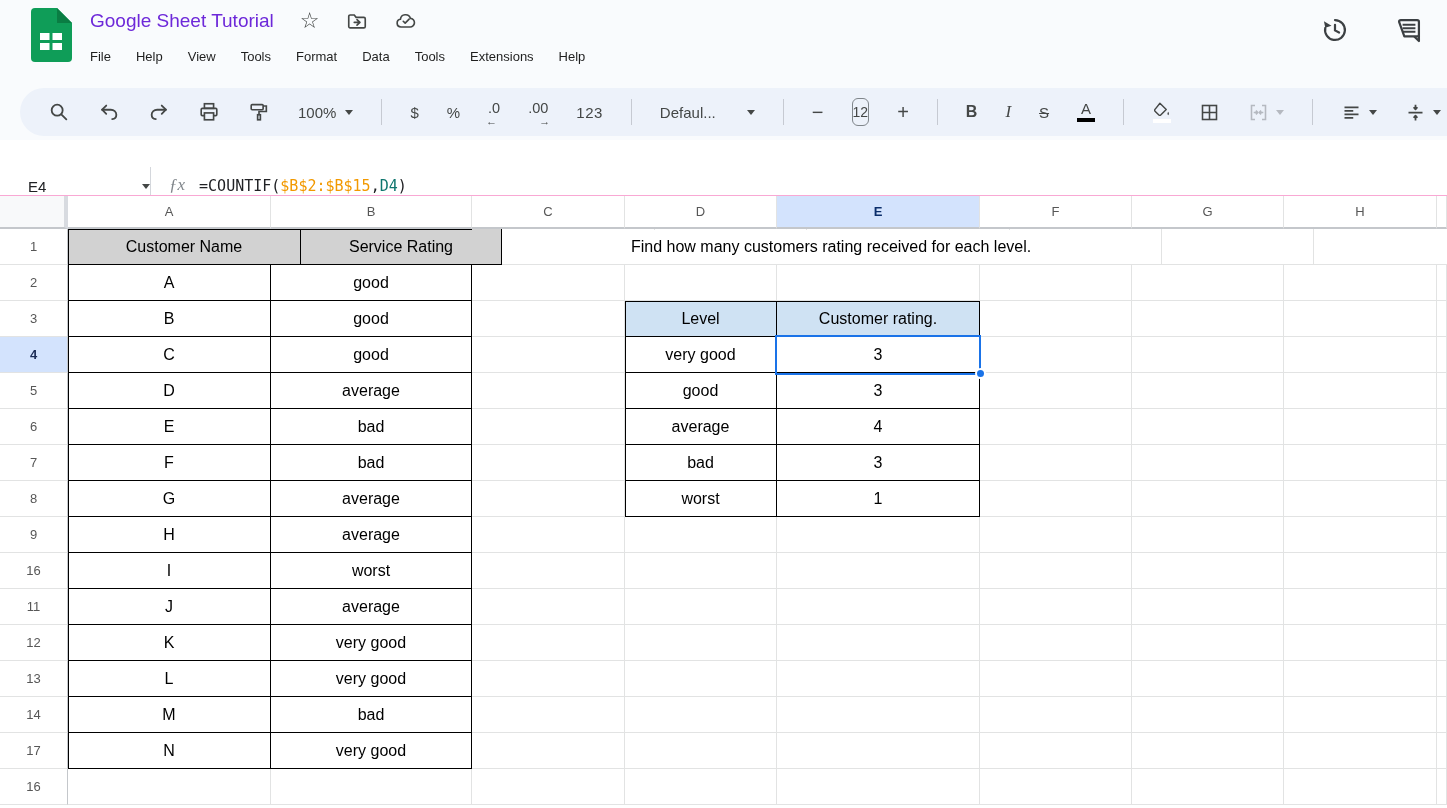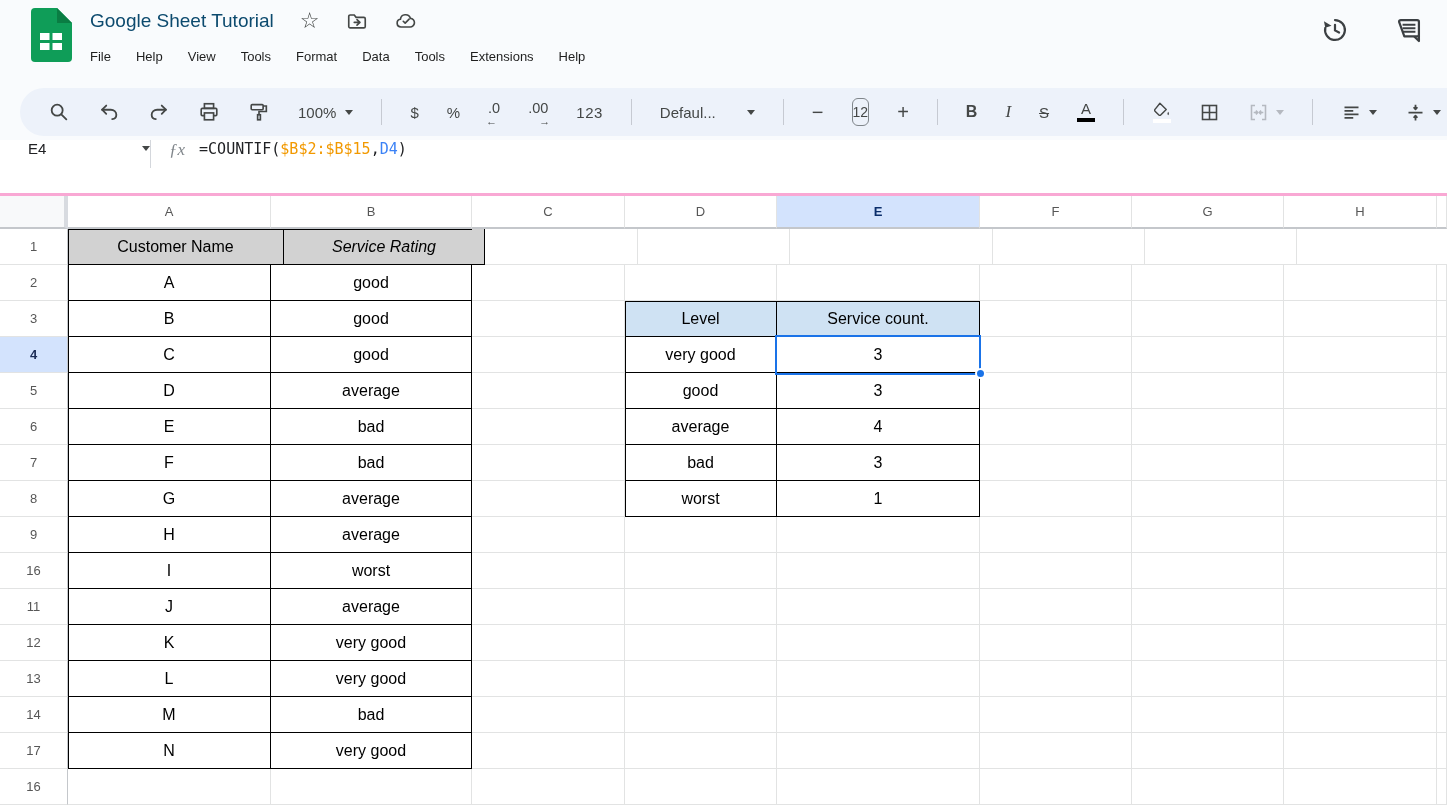--- a/index.html
+++ b/index.html
@@ -5,21 +5,21 @@
   * { margin:0; padding:0; box-sizing:border-box; }
   html,body { width:1447px; height:808px; overflow:hidden; }
   body { font-family:"Liberation Sans", sans-serif; background:#fff; color:#202124; }
   .screen { position:relative; width:1447px; height:808px; background:#fff; }
 
   
   .topzone { position:relative; width:100%; height:140px; background:#f9fbfd; }
   .logo { position:absolute; left:30px; top:8px; width:42px; height:54px; }
   .title-block { position:absolute; left:90px; top:4px; }
   .title-row { display:flex; align-items:center; gap:26px; height:34px; }
-  .doc-title { font-size:19px; color:#0c4a6e; }
+  .doc-title { font-size:19px; color:#6d28d9; }
   .tb-icon { display:inline-flex; align-items:center; color:#444746; }
   .star-glyph { font-size:22px; line-height:1; color:#444746; }
   .menubar { display:flex; gap:25px; margin-top:4px; height:28px; align-items:center; }
   .menu-item { font-size:13px; color:#1f1f1f; cursor:default; }
   .top-right { position:absolute; right:24px; top:16px; display:flex; gap:46px; align-items:center; }
 
   
   .toolbar { position:absolute; left:20px; right:0; top:88px; height:48px; background:#edf2fa;
              border-radius:26px 0 0 26px; display:flex; align-items:center; gap:28px;
              padding:0 14px 0 28px; overflow:hidden; }
@@ -43,29 +43,29 @@
   .s-ic { font-size:15px; text-decoration:line-through; }
   .stack { display:flex; flex-direction:column; align-items:center; gap:2px; }
   .a-txt { font-size:15px; line-height:14px; }
   .bar { width:18px; height:4px; }
   .bar.black { background:#000; }
   .bar.white { background:#fff; }
   .pm { font-size:20px; color:#444746; }
 
   
   .formulabar { position:relative; width:100%; height:56px; background:#fff;
-                border-bottom:3px solid #f9a8d4; display:flex; align-items:flex-start; }
+                border-bottom:1px solid #f9a8d4; display:flex; align-items:flex-end; }
   .namebox { display:flex; align-items:center; width:150px; padding-left:28px; gap:0; }
   .cellref { font-size:15px; color:#202124; flex:1; }
   .fdiv { width:1px; height:28px; background:#d4d7dc; }
   .fx { font-family:"Liberation Serif", serif; font-style:italic; font-size:17px; color:#80868b;
         margin:0 14px 0 18px; }
   .formula { font-family:"DejaVu Sans Mono", monospace; font-size:15px; color:#202124; }
   .f-range { color:#f29900; }
-  .f-crit { color:#3b82f6; }
+  .f-crit { color:#0f766e; }
 
   
   .sheet { position:relative; width:1447px; height:612px; background:#fff; overflow:hidden; }
   .colhdr { display:flex; height:33px; }
   .corner { width:68px; height:33px; background:#f8f9fa; border-right:4px solid #d8dbe0;
             border-bottom:2px solid #c4c7cb; flex:none; }
   .ch { height:33px; border-bottom:2px solid #c4c7cb; border-right:1px solid #e2e3e3;
         display:flex; align-items:center; justify-content:center;
         font-size:13px; color:#575757; flex:none; background:#fff; }
   .ch.sel { background:#d3e3fd; color:#0b2e6b; font-weight:700; }
@@ -291,22 +291,22 @@
         <div class="ch" style="width: 153px;">C</div>
         <div class="ch" style="width: 152px;">D</div>
         <div class="ch sel" style="width: 203px;">E</div>
         <div class="ch" style="width: 152px;">F</div>
         <div class="ch" style="width: 152px;">G</div>
         <div class="ch" style="width: 153px;">H</div>
         <div class="ch" style="width: 10px;"></div>
       </div>
       <div class="grow">
         <div class="rh">1</div>
-        <div class="cell tbl fill-grey" style="width: 216px;">Customer Name</div>
-        <div class="cell tbl fill-grey" style="width: 201px; font-style: italic;">Service Rating</div>
+        <div class="cell tbl fill-grey" style="width: 233px;">Customer Name</div>
+        <div class="cell tbl fill-grey" style="width: 201px;">Service Rating</div>
         <div class="cell" style="width: 153px;"></div>
         <div class="cell" style="width: 152px;"></div>
         <div class="cell" style="width: 203px;"></div>
         <div class="cell" style="width: 152px;"></div>
         <div class="cell" style="width: 152px;"></div>
         <div class="cell" style="width: 153px;"></div>
         <div class="cell" style="width: 10px;"></div>
       </div>
       <div class="grow">
         <div class="rh">2</div>
@@ -319,21 +319,21 @@
         <div class="cell" style="width: 152px;"></div>
         <div class="cell" style="width: 153px;"></div>
         <div class="cell" style="width: 10px;"></div>
       </div>
       <div class="grow">
         <div class="rh">3</div>
         <div class="cell tbl" style="width: 203px;">B</div>
         <div class="cell tbl" style="width: 201px;">good</div>
         <div class="cell" style="width: 153px;"></div>
         <div class="cell tbl fill-blue" style="width: 152px;">Level</div>
-        <div class="cell tbl fill-blue" style="width: 203px;">Service count.</div>
+        <div class="cell tbl fill-blue" style="width: 203px;">Customer rating.</div>
         <div class="cell" style="width: 152px;"></div>
         <div class="cell" style="width: 152px;"></div>
         <div class="cell" style="width: 153px;"></div>
         <div class="cell" style="width: 10px;"></div>
       </div>
       <div class="grow">
         <div class="rh sel">4</div>
         <div class="cell tbl" style="width: 203px;">C</div>
         <div class="cell tbl" style="width: 201px;">good</div>
         <div class="cell" style="width: 153px;"></div>
@@ -483,17 +483,18 @@
         <div class="cell" style="width: 153px;"></div>
         <div class="cell" style="width: 152px;"></div>
         <div class="cell" style="width: 203px;"></div>
         <div class="cell" style="width: 152px;"></div>
         <div class="cell" style="width: 152px;"></div>
         <div class="cell" style="width: 153px;"></div>
         <div class="cell" style="width: 10px;"></div>
       </div>
       <div class="ol outline" style="left: 68px; top: 33px; width: 404px; height: 540px;"></div>
       <div class="ol outline" style="left: 625px; top: 105px; width: 355px; height: 216px;"></div>
+      <div class="instruction" style="left: 626px; top: 34px; height: 34px;">Find how many customers rating received for each level.</div>
       <div class="sel-rect" style="left: 775px; top: 139px; width: 206px; height: 40px;"></div>
       <div class="fill-handle" style="left: 975px; top: 172px;"></div>
     </div>
 
 </div>
 
 </body></html>

